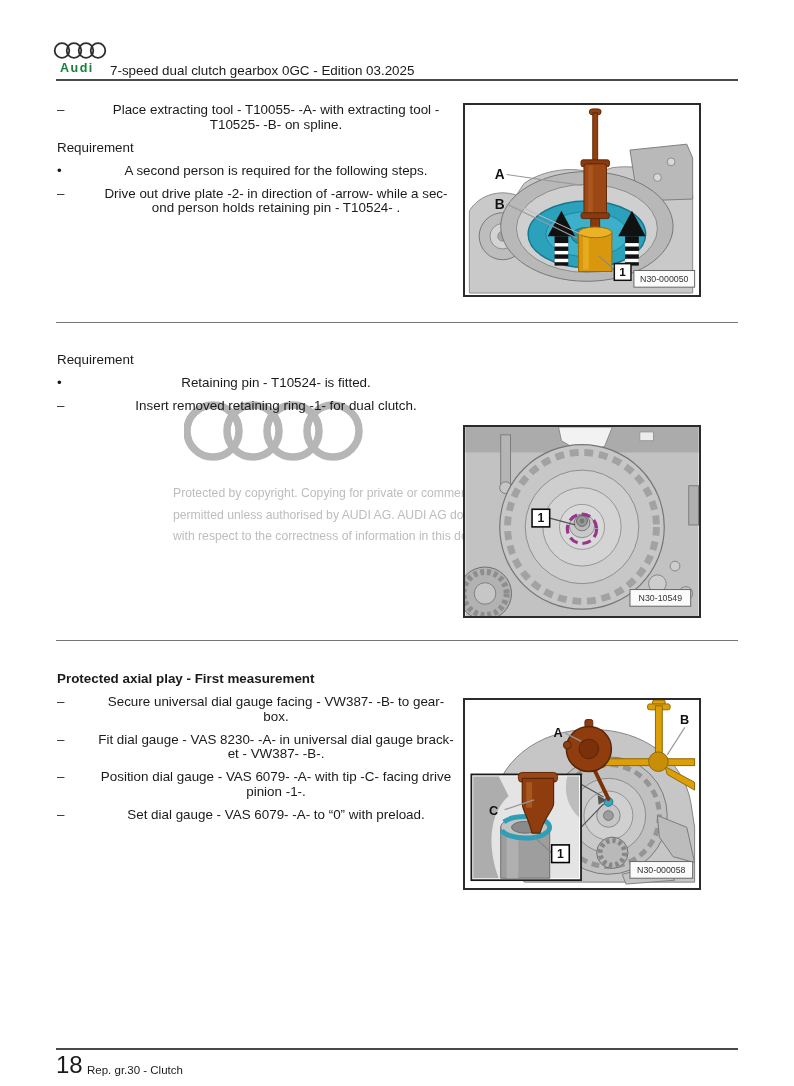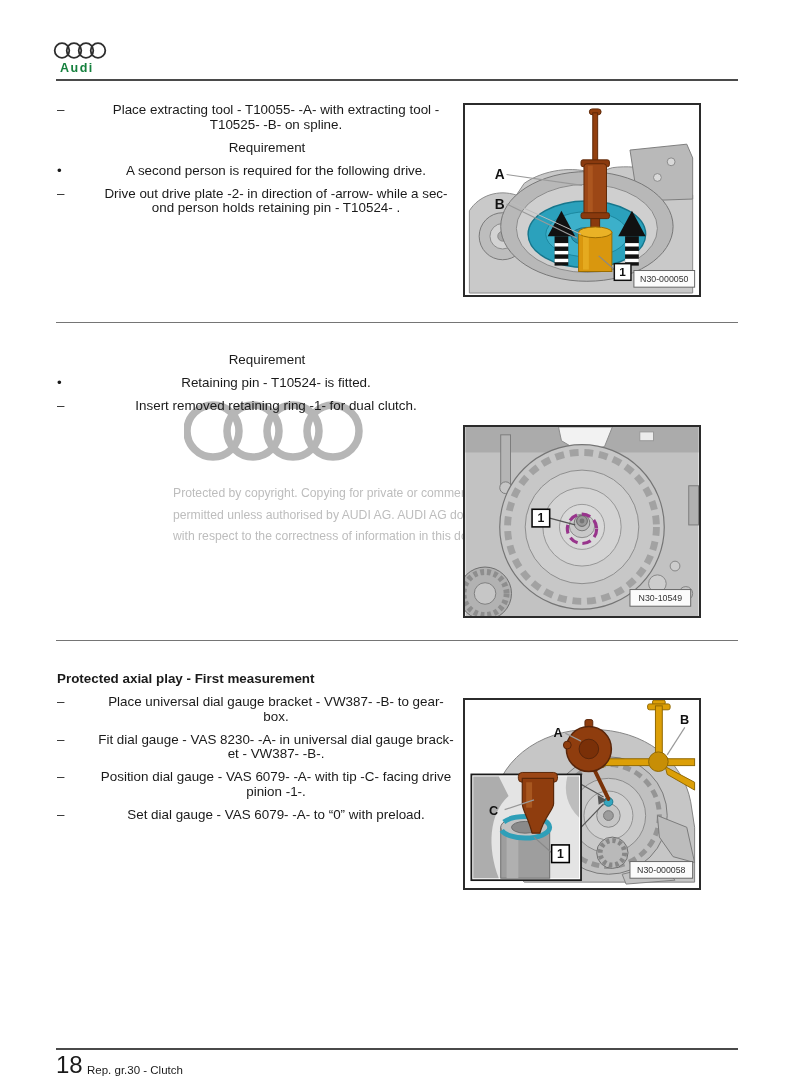--- a/index.html
+++ b/index.html
@@ -19,21 +19,21 @@
   .rule-bottom { left:56px; top:1048px; width:682px; height:2px; }
   .divider     { position:absolute; left:56px; width:682px; height:1px; background:#757575; }
   .div1 { top:322px; } .div2 { top:640px; }
   
   .section { position:absolute; left:57px; width:420px; font-size:13.4px; line-height:14.6px; z-index:2; }
   .sec1 { top:103px; } .sec2 { top:353px; } .sec3 { top:672px; }
   .sec-heading { font-weight:bold; margin-bottom:8.5px; }
   .list-item { display:flex; margin-bottom:8.5px; }
   .marker { width:18px; flex:none; }
   .itext  { white-space:pre-line; width:402px;text-align:center; }
-  .plain  { margin-bottom:8.5px;text-align:center; }
+  .plain  { margin-bottom:8.5px; }
   
   .wm-rings { position:absolute; left:184px; top:400px; z-index:0; }
   .wm-text  { position:absolute; left:173px; top:483px; z-index:1; color:#bdbdbd;
               font-size:12.2px; line-height:21.6px; white-space:nowrap; }
   
   .figure { position:absolute; left:463px; width:238px; background:#fff;
             border:2px solid #2b2b2b; z-index:3; }
   .fig1 { top:103px; height:194px; }
   .fig2 { top:425px; height:193px; }
   .fig3 { top:698px; height:192px; }
@@ -48,20 +48,21 @@
 
 <div class="page">
 
   <svg class="logo-rings" width="54" height="22" viewBox="0 0 54 22">
     <circle cx="9" cy="10.5" r="7.3" fill="none" stroke="#2e2e2e" stroke-width="1.8"></circle>
     <circle cx="21" cy="10.5" r="7.3" fill="none" stroke="#2e2e2e" stroke-width="1.8"></circle>
     <circle cx="33" cy="10.5" r="7.3" fill="none" stroke="#2e2e2e" stroke-width="1.8"></circle>
     <circle cx="45" cy="10.5" r="7.3" fill="none" stroke="#2e2e2e" stroke-width="1.8"></circle>
   </svg>
   <div class="logo-word">Audi</div>
+  <div class="hdr-line2">7-speed dual clutch gearbox 0GC - Edition 03.2025</div>
   <div class="rule rule-top"></div>
 
   <svg class="wm-rings" width="186" height="62" viewBox="0 0 186 62">
     <circle cx="29" cy="31" r="26" fill="none" stroke="#b6b6b6" stroke-width="7.5"></circle>
     <circle cx="69" cy="31" r="26" fill="none" stroke="#b6b6b6" stroke-width="7.5"></circle>
     <circle cx="109" cy="31" r="26" fill="none" stroke="#b6b6b6" stroke-width="7.5"></circle>
     <circle cx="149" cy="31" r="26" fill="none" stroke="#b6b6b6" stroke-width="7.5"></circle>
   </svg>
   <div class="wm-text">
     <div>Protected by copyright. Copying for private or commercial purposes, in part or in whole, is not</div>
@@ -71,21 +72,21 @@
 
   <div class="section sec1">
     <div class="list-item">
       <span class="marker">–</span>
       <span class="itext">Place extracting tool - T10055- -A- with extracting tool -
 T10525- -B- on spline.</span>
     </div>
     <div class="plain">Requirement</div>
     <div class="list-item">
       <span class="marker">•</span>
-      <span class="itext">A second person is required for the following drive.</span>
+      <span class="itext">A second person is required for the following steps.</span>
     </div>
     <div class="list-item">
       <span class="marker">–</span>
       <span class="itext">Drive out drive plate -2- in direction of -arrow- while a sec-
 ond person holds retaining pin - T10524- .</span>
     </div>
   </div>
 
   <div class="section sec2">
     <div class="plain">Requirement</div>
@@ -96,21 +97,21 @@
     <div class="list-item">
       <span class="marker">–</span>
       <span class="itext">Insert removed retaining ring -1- for dual clutch.</span>
     </div>
   </div>
 
   <div class="section sec3">
     <div class="sec-heading">Protected axial play - First measurement</div>
     <div class="list-item">
       <span class="marker">–</span>
-      <span class="itext">Place universal dial gauge bracket - VW387- -B- to gear-
+      <span class="itext">Secure universal dial gauge facing - VW387- -B- to gear-
 box.</span>
     </div>
     <div class="list-item">
       <span class="marker">–</span>
       <span class="itext">Fit dial gauge - VAS 8230- -A- in universal dial gauge brack-
 et - VW387- -B-.</span>
     </div>
     <div class="list-item">
       <span class="marker">–</span>
       <span class="itext">Position dial gauge - VAS 6079- -A- with tip -C- facing drive

